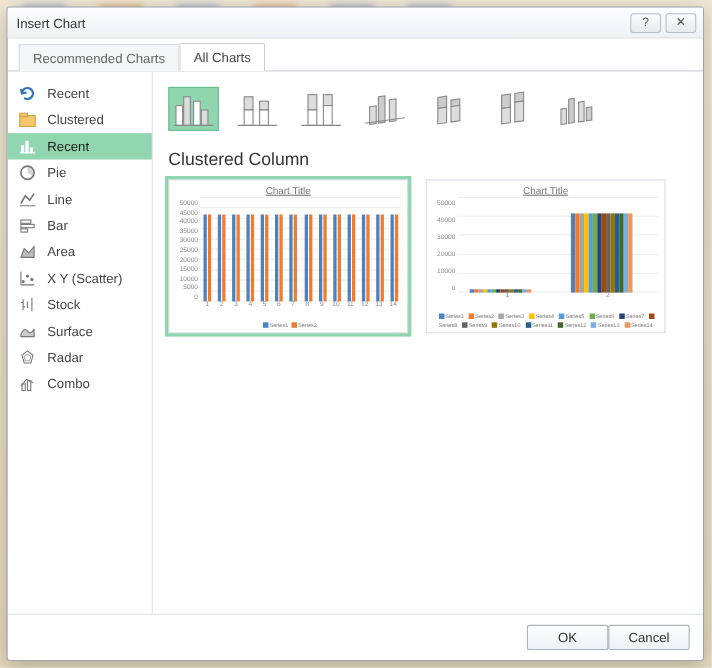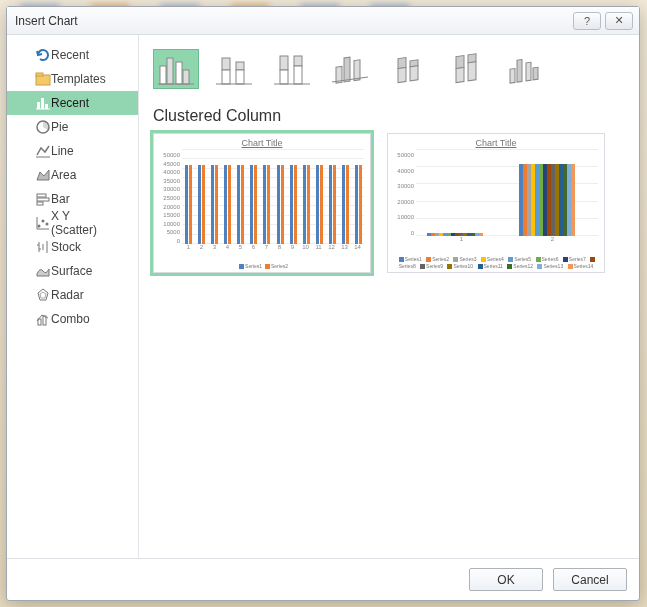--- a/index.html
+++ b/index.html
@@ -40,21 +40,21 @@
     position: relative; top: 1px; cursor: default;
   }
   .tab.inactive { background: #f5f6f8; border-color:#d9dde3; color:#666; }
   .tab.active {
     background: #ffffff; border: 1px solid #c9cdd3; border-bottom: 1px solid #fff;
     border-radius: 2px 2px 0 0;
   }
   .body { flex: 1; display: flex; overflow: hidden; }
   .sidebar { width: 132px; border-right: 1px solid #e2e4e8; padding: 8px 0; }
   .side-item {
-    display: flex; align-items: center; gap: 0; padding: 4px 28px;
+    display: flex; align-items: center; gap: 10px; padding: 4px 10px;
     font-size: 12px; color: #444; cursor: default; height: 24px;
   }
   .side-item.selected { background: #92d6b1; color: #1a1a1a; }
   .side-icon { width: 16px; height: 16px; display:flex; align-items:center; justify-content:center; }
   .content { flex: 1; padding: 10px 14px; overflow: hidden; }
   .subtype-row { display: flex; gap: 12px; align-items: center; height: 48px; margin-bottom: 14px; }
   .subtype {
     width: 46px; height: 40px; display:flex; align-items:center; justify-content:center;
     border: 1px solid transparent; cursor: default;
   }
@@ -75,21 +75,21 @@
   .xaxis.x1 { bottom:18px; }
   .xaxis.x2 { bottom:26px; }
   .xaxis span { flex:1; text-align:center; }
   .gridline { position:absolute; left:0; right:0; border-top:1px solid #eee; }
   .bar-group { position:absolute; bottom:0; top:0; display:flex; align-items:flex-end; gap:1px; }
   .bar { width:3px; }
   .legend { position:absolute; left:6px; right:6px; bottom:2px; font-size:5px; color:#777; text-align:center; line-height:1.4; }
   .legend .sw { display:inline-block; width:5px; height:5px; margin:0 1px 0 3px; position:relative; top:1px; }
   .footer {
     height: 42px; border-top: 1px solid #dde0e5; display: flex;
-    align-items: center; justify-content: flex-end; gap: 10px; padding: 0 12px;
+    align-items: center; justify-content: flex-end; padding: 0 12px;
   }
   .btn {
     min-width: 74px; height: 23px; font-size: 12px; color: #333;
     background: linear-gradient(#fdfdfe,#eef1f5); border: 1px solid #adb2bb;
     border-radius: 2px; cursor: default;
   }
 </style>
 </head>
 <body>
 
@@ -108,40 +108,44 @@
     <div class="titlebar">
       <span class="title">Insert Chart</span>
       <div class="win-btn">
           <span>?</span>
         </div>
       <div class="win-btn">
           <span>✕</span>
         </div>
     </div>
 
+    <div class="tabstrip">
+      <div class="tab inactive">Recommended Charts</div>
+      <div class="tab active">All Charts</div>
+    </div>
 
     <div class="body">
       <div class="sidebar">
         <div class="side-item">
           <span class="side-icon">
               <svg width="16" height="16">
                 <path d="M3 8 A5 5 0 1 1 5 12" fill="none" stroke="#2e75b6" stroke-width="2"></path>
                 <polyline points="2,4 3,8 7,7" fill="none" stroke="#2e75b6" stroke-width="2"></polyline>
               </svg>
             </span>
           <span>Recent</span>
         </div>
         <div class="side-item">
           <span class="side-icon">
               <svg width="16" height="16">
                 <rect x="1" y="4" width="14" height="10" fill="#f5c869" stroke="#caa04a"></rect>
                 <rect x="1" y="2" width="7" height="3" fill="#f5c869" stroke="#caa04a"></rect>
               </svg>
             </span>
-          <span>Templates</span>
+          <span>Clustered</span>
         </div>
         <div class="side-item selected">
           <span class="side-icon">
               <svg width="16" height="16">
                 <rect x="2" y="7" width="3" height="7" fill="#fff"></rect>
                 <rect x="6" y="3" width="3" height="11" fill="#fff"></rect>
                 <rect x="10" y="9" width="3" height="5" fill="#fff"></rect>
                 <line x1="1" y1="14" x2="15" y2="14" stroke="#fff"></line>
               </svg>
             </span>
@@ -161,34 +165,34 @@
               <svg width="16" height="16">
                 <polyline points="2,12 6,5 10,9 14,3" fill="none" stroke="#777" stroke-width="1.5"></polyline>
                 <line x1="1" y1="14" x2="15" y2="14" stroke="#777"></line>
               </svg>
             </span>
           <span>Line</span>
         </div>
         <div class="side-item">
           <span class="side-icon">
               <svg width="16" height="16">
-                <polygon points="2,13 5,5 9,9 14,3 14,13" fill="#bbb" stroke="#777"></polygon>
-              </svg>
-            </span>
-          <span>Area</span>
-        </div>
-        <div class="side-item">
-          <span class="side-icon">
-              <svg width="16" height="16">
                 <rect x="2" y="3" width="9" height="3" fill="none" stroke="#777"></rect>
                 <rect x="2" y="7" width="12" height="3" fill="none" stroke="#777"></rect>
                 <rect x="2" y="11" width="6" height="3" fill="none" stroke="#777"></rect>
               </svg>
             </span>
           <span>Bar</span>
+        </div>
+        <div class="side-item">
+          <span class="side-icon">
+              <svg width="16" height="16">
+                <polygon points="2,13 5,5 9,9 14,3 14,13" fill="#bbb" stroke="#777"></polygon>
+              </svg>
+            </span>
+          <span>Area</span>
         </div>
         <div class="side-item">
           <span class="side-icon">
               <svg width="16" height="16">
                 <circle cx="4" cy="11" r="1.5" fill="#777"></circle>
                 <circle cx="8" cy="6" r="1.5" fill="#777"></circle>
                 <circle cx="12" cy="9" r="1.5" fill="#777"></circle>
                 <line x1="2" y1="14" x2="2" y2="2" stroke="#777"></line>
                 <line x1="2" y1="14" x2="14" y2="14" stroke="#777"></line>
               </svg>

